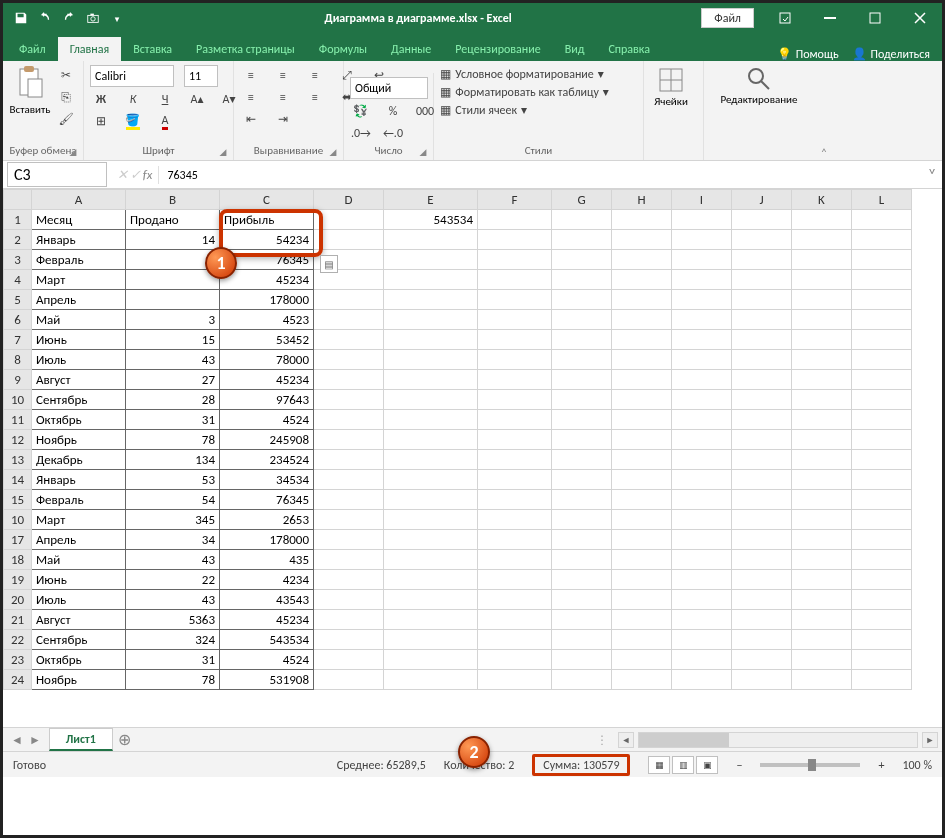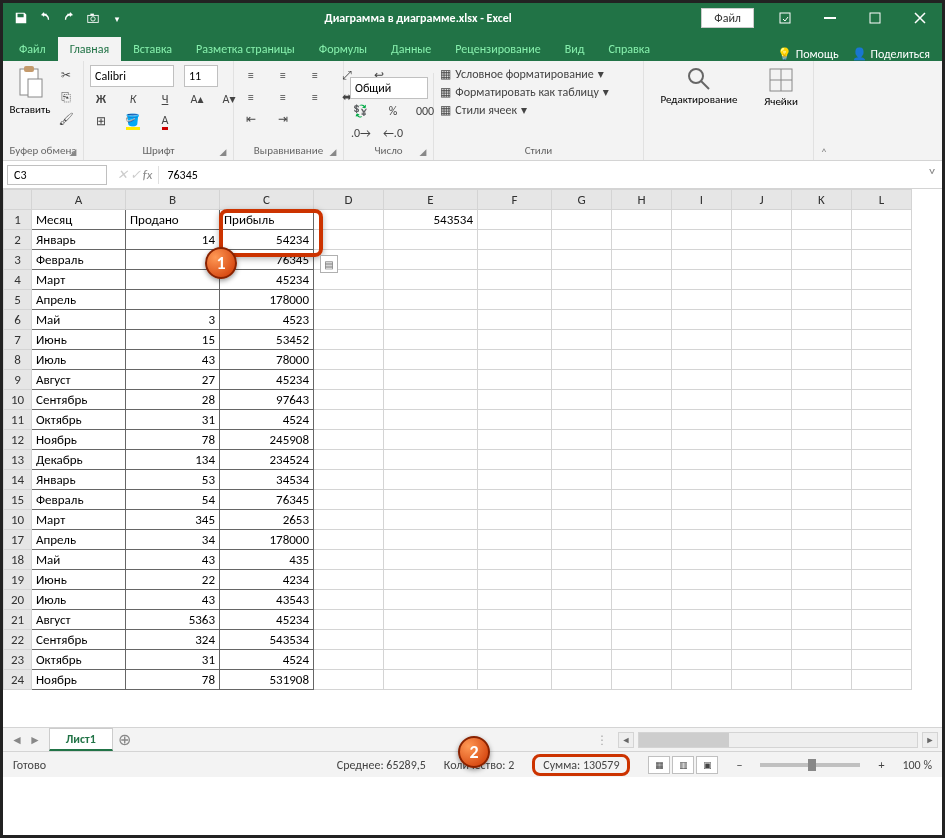--- a/index.html
+++ b/index.html
@@ -31,21 +31,21 @@
 .big-btn svg, .big-btn .ico { display: block; margin: 0 auto; }
 .mini-col { display: flex; flex-direction: column; gap: 2px; }
 .mini-btn { width: 22px; height: 20px; display: flex; align-items: center; justify-content: center; cursor: pointer; font-size: 12px; color: #444; }
 .select-inline { border: 1px solid #c0c0c0; background: #fff; font-size: 12px; padding: 1px 4px; height: 22px; }
 .row { display: flex; gap: 10px; align-items: center; }
 .styles-list { font-size: 12px; color: #444; display: flex; flex-direction: column; gap: 4px; padding-top: 2px; }
 .styles-list .sitem { cursor: pointer; white-space: nowrap; display: flex; align-items: center; gap: 4px; }
 
 
 .formula-bar { height: 28px; background: #fff; border-bottom: 1px solid #d4d4d4; display: flex; align-items: center; }
-.name-box { width: 100px; border: 1px solid #c0c0c0; margin: 2px 4px; padding: 2px 6px; font-size: 12px; background: #fff; }
+.name-box { width: 100px; border: 1px solid #c0c0c0; margin: 2px 4px; padding: 2px 6px; font-size: 16px; background: #fff; }
 .fx-btns { display: flex; gap: 2px; padding: 0 6px; color: #888; font-size: 13px; }
 .fx-btns span { cursor: pointer; font-style: italic; }
 .formula-val { flex: 1; padding: 2px 8px; font-size: 12px; border-left: 1px solid #e0e0e0; }
 .expand-fb { width: 20px; text-align: center; color: #888; cursor: pointer; }
 
 
 .grid-wrap { position: relative; height: 538px; overflow: hidden; background: #fff; }
 .grid { border-collapse: collapse; table-layout: fixed; }
 .grid td, .grid th { border: 1px solid #d4d4d4; font-size: 13px; padding: 2px 4px; height: 20px; overflow: hidden; white-space: nowrap; }
 .grid th { background: #e6e6e6; font-weight: normal; color: #333; text-align: center; }
@@ -75,21 +75,21 @@
 .sheet-tab { padding: 3px 16px; background: #fff; border: 1px solid #ccc; border-bottom: 2px solid #217346; cursor: pointer; color: #217346; font-weight: 600; }
 .add-sheet { width: 24px; text-align: center; color: #888; cursor: pointer; font-size: 16px; }
 .hscroll { flex: 1; display: flex; align-items: center; justify-content: flex-end; padding-right: 4px; gap: 4px; }
 .hscroll-track { width: 280px; height: 16px; background: #eee; border: 1px solid #d4d4d4; position: relative; }
 .hscroll-thumb { position: absolute; left: 0; top: 0; height: 100%; width: 90px; background: #cdcdcd; }
 .scroll-arrow { width: 16px; height: 16px; background: #eee; border: 1px solid #d4d4d4; font-size: 9px; display: flex; align-items: center; justify-content: center; color: #666; cursor: pointer; }
 
 
 .status-bar { height: 26px; background: #f3f3f3; border-top: 1px solid #d4d4d4; display: flex; align-items: center; font-size: 12px; color: #444; padding: 0 10px; gap: 18px; position: relative; }
 .status-bar .spacer { flex: 1; }
-.sum-highlight { border: 3px solid #cc3300; border-radius: 8px; padding: 1px 8px; }
+.sum-highlight { border: 3px solid #cc3300; border-radius: 2px; padding: 1px 8px; }
 .view-btns { display: flex; gap: 2px; }
 .view-btn { width: 22px; height: 18px; border: 1px solid #c0c0c0; background: #fff; cursor: pointer; font-size: 9px; display: flex; align-items: center; justify-content: center; }
 .zoom-slider { width: 100px; height: 4px; background: #c0c0c0; position: relative; }
 .zoom-slider::before { content: ''; position: absolute; left: 50%; top: -4px; width: 1px; height: 12px; background: #888; }
 .zoom-thumb { position: absolute; left: 48px; top: -4px; width: 8px; height: 12px; background: #888; }
 .sico { width: 14px; height: 14px; }
 </style>
 </head>
 <body>
 
@@ -271,42 +271,42 @@
         <div class="sitem">▦ <span>Условное форматирование</span> ▾</div>
         <div class="sitem">▦ <span>Форматировать как таблицу</span> ▾</div>
         <div class="sitem">▦ <span>Стили ячеек</span> ▾</div>
       </div>
     </div>
     <div class="group-label">
         <span>Стили</span>
       </div>
   </div>
 
-  <div class="group" style="width:110px;border-right:none;">
-    <div class="group-body">
-      <div class="big-btn" style="width:100px;">
-        <svg width="28" height="28">
-            <circle cx="11" cy="11" r="7" fill="none" stroke="#666" stroke-width="2"></circle>
-            <line x1="16" y1="16" x2="24" y2="24" stroke="#666" stroke-width="2"></line>
-          </svg>
-        <div>Редактирование</div>
-      </div>
-    </div>
-    <div class="group-label"></div>
-  </div>
-
   <div class="group" style="width:60px;">
     <div class="group-body">
       <div class="big-btn">
         <svg width="30" height="30">
             <rect x="4" y="4" width="22" height="22" fill="none" stroke="#888"></rect>
             <line x1="4" y1="15" x2="26" y2="15" stroke="#888"></line>
             <line x1="15" y1="4" x2="15" y2="26" stroke="#888"></line>
           </svg>
         <div>Ячейки</div>
+      </div>
+    </div>
+    <div class="group-label"></div>
+  </div>
+
+  <div class="group" style="width:110px;border-right:none;">
+    <div class="group-body">
+      <div class="big-btn" style="width:100px;">
+        <svg width="28" height="28">
+            <circle cx="11" cy="11" r="7" fill="none" stroke="#666" stroke-width="2"></circle>
+            <line x1="16" y1="16" x2="24" y2="24" stroke="#666" stroke-width="2"></line>
+          </svg>
+        <div>Редактирование</div>
       </div>
     </div>
     <div class="group-label"></div>
   </div>
   <div style="width:20px;display:flex;align-items:flex-end;justify-content:center;color:#888;font-size:12px;cursor:pointer;">˄</div>
 </div>
 
 <div class="formula-bar">
   <input class="name-box" value="C3" style="">
   <div class="fx-btns">

